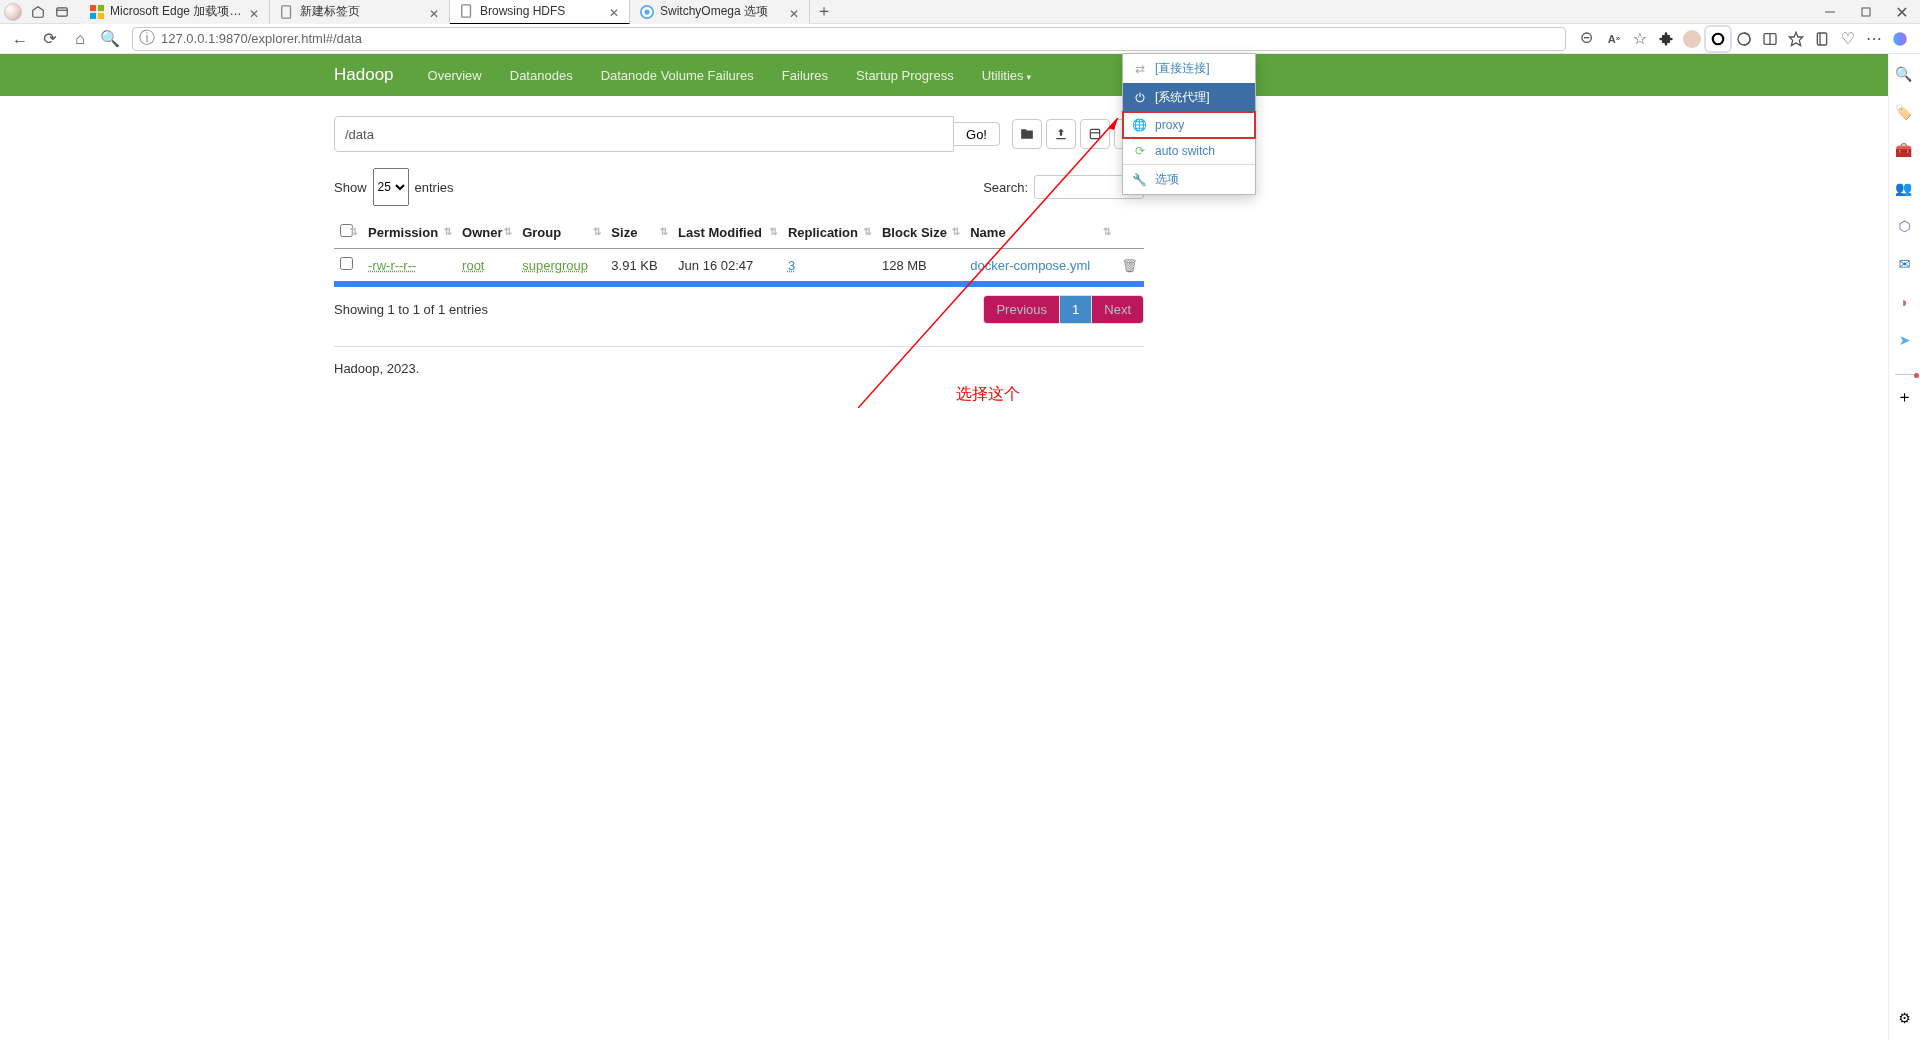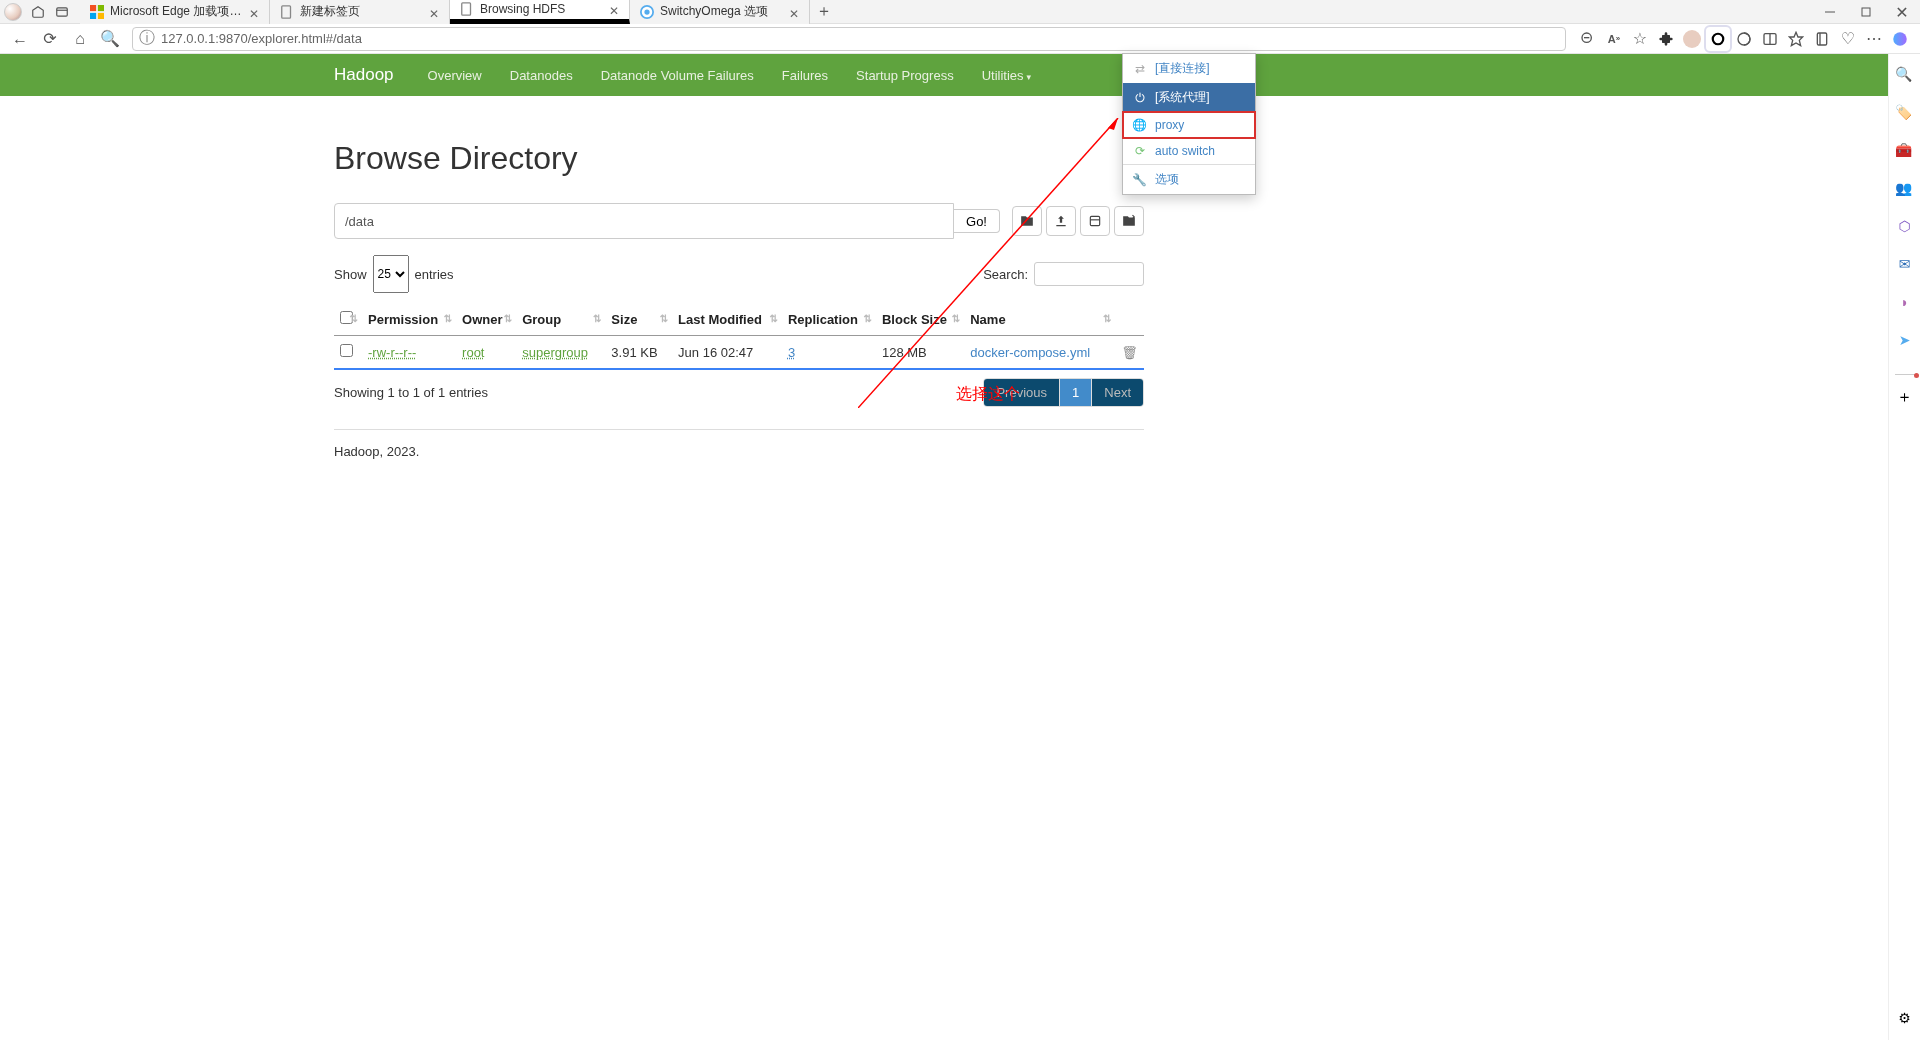--- a/index.html
+++ b/index.html
@@ -5,21 +5,21 @@
 * { margin: 0; padding: 0; box-sizing: border-box; font-family: "Segoe UI", Tahoma, sans-serif; }
 body { background: #fff; overflow: hidden; }
 
 
 .titlebar { height: 24px; background: #f3f3f3; display: flex; align-items: center; padding: 0 4px; border-bottom: 1px solid #e0e0e0; position: relative; }
 .titlebar-left { display: flex; align-items: center; gap: 8px; }
 .profile-circle { width: 18px; height: 18px; border-radius: 50%; background: radial-gradient(circle at 30% 30%, #fff, #e8cdc0 60%, #a88 100%); border: 1px solid #ccc; }
 .tb-icon { width: 16px; height: 16px; display: flex; align-items: center; justify-content: center; color: #555; }
 .tabs { display: flex; align-items: stretch; height: 24px; margin-left: 10px; }
 .tab { display: flex; align-items: center; gap: 6px; padding: 0 10px; min-width: 180px; max-width: 190px; border-right: 1px solid #d0d0d0; background: #f3f3f3; font-size: 12px; color: #333; }
-.tab.active { background: #fff; border-bottom: 5px solid #000000; }
+.tab.active { background: #fff; border-bottom: 1px solid #000000; }
 .tab .favicon { width: 14px; height: 14px; flex-shrink: 0; }
 .tab .title { white-space: nowrap; overflow: hidden; text-overflow: ellipsis; flex: 1; }
 .tab .close { width: 10px; height: 10px; color: #666; flex-shrink: 0; }
 .newtab { width: 28px; display: flex; align-items: center; justify-content: center; color: #555; }
 .window-controls { position: absolute; right: 0; top: 0; display: flex; height: 24px; }
 .window-controls .btn { width: 36px; display: flex; align-items: center; justify-content: center; color: #555; }
 
 
 .toolbar { height: 30px; background: #fff; display: flex; align-items: center; padding: 0 8px; border-bottom: 1px solid #e5e5e5; gap: 6px; position: relative; }
 .tbbtn { width: 24px; height: 24px; display: flex; align-items: center; justify-content: center; color: #555; border-radius: 4px; }
@@ -63,29 +63,29 @@
 .icon-btn { width: 30px; height: 30px; border: 1px solid #ccc; border-radius: 4px; background: #fff; display: flex; align-items: center; justify-content: center; color: #444; }
 
 .controls-row { display: flex; align-items: center; margin-bottom: 10px; font-size: 13px; color: #333; }
 .controls-row select { margin: 0 6px; height: 38px; font-size: 12px; }
 .controls-row .search-lbl { margin-left: auto; margin-right: 6px; }
 .controls-row .search-inp { height: 24px; width: 110px; border: 1px solid #ccc; border-radius: 3px; padding: 0 6px; }
 
 table { width: 100%; border-collapse: collapse; font-size: 13px; }
 thead th { text-align: left; font-weight: 700; color: #222; padding: 8px 6px; border-bottom: 1px solid #999; position: relative; }
 .sort-arrows { position: absolute; right: 4px; top: 50%; transform: translateY(-50%); color: #bbb; font-size: 10px; line-height: 8px; }
-tbody td { padding: 8px 6px; border-bottom: 2px solid #3b82f6; color: #333; }
+tbody td { padding: 8px 6px; border-bottom: 6px solid #3b82f6; color: #333; }
 tbody td a { color: #5fa33e; text-decoration: underline dotted; }
 tbody td a.filelink { color: #4285c5; text-decoration: none; }
 tbody td a.replink { color: #4285c5; text-decoration: underline dotted; }
 .del-icon { color: #888; }
 
 .footer-row { display: flex; align-items: center; margin-top: 8px; font-size: 13px; color: #333; }
 .pagination { margin-left: auto; display: flex; border: 1px solid #ddd; border-radius: 4px; overflow: hidden; }
-.pagination .pgbtn { padding: 6px 12px; border-right: 1px solid #ddd; background: #0c4a6e; color: #666; font-size: 13px; }
+.pagination .pgbtn { padding: 6px 12px; border-right: 1px solid #ddd; background: #be185d; color: #666; font-size: 13px; }
 .pagination .pgbtn:last-child { border-right: none; }
 .pagination .pgbtn.active { background: #428bca; color: #fff; }
 .pagination .pgbtn.disabled { color: #bbb; }
 
 hr.sep { margin: 22px 0 14px; border: none; border-top: 1px solid #ddd; }
 .hadoop-footer { font-size: 13px; color: #333; }
 
 
 .anno-line { position: absolute; z-index: 50; pointer-events: none; }
 .anno-text { position: absolute; z-index: 50; color: #ff0000; font-size: 16px; font-weight: 400; text-align: right; }
@@ -272,21 +272,20 @@
       <a>Overview</a>
       <a>Datanodes</a>
       <a>Datanode Volume Failures</a>
       <a>Failures</a>
       <a>Startup Progress</a>
       <a><span>Utilities</span><span class="caret">▾</span></a>
     </div>
   </div>
 
   <div class="container">
-    <h1>Browse Directory</h1>
 
     <div class="path-row">
       <input class="path-input" value="/data" style="">
       <button class="go-btn">Go!</button>
       <div class="icon-btns">
         <div class="icon-btn">
             <svg width="14" height="14" viewBox="0 0 24 24" fill="#444">
               <path d="M10 4H2v16h20V6H12l-2-2z"></path>
             </svg>
           </div>

